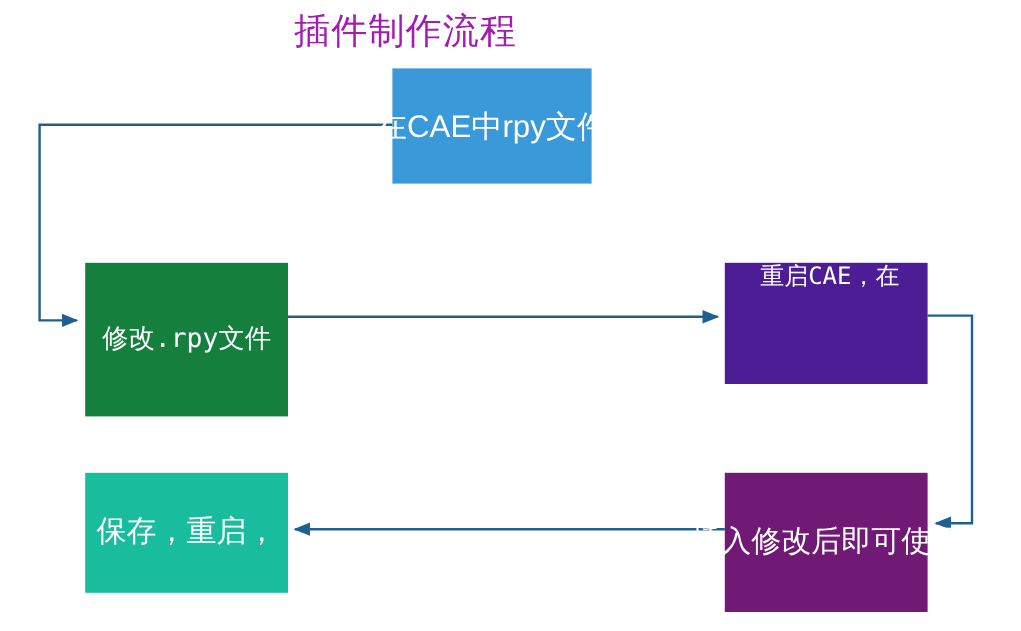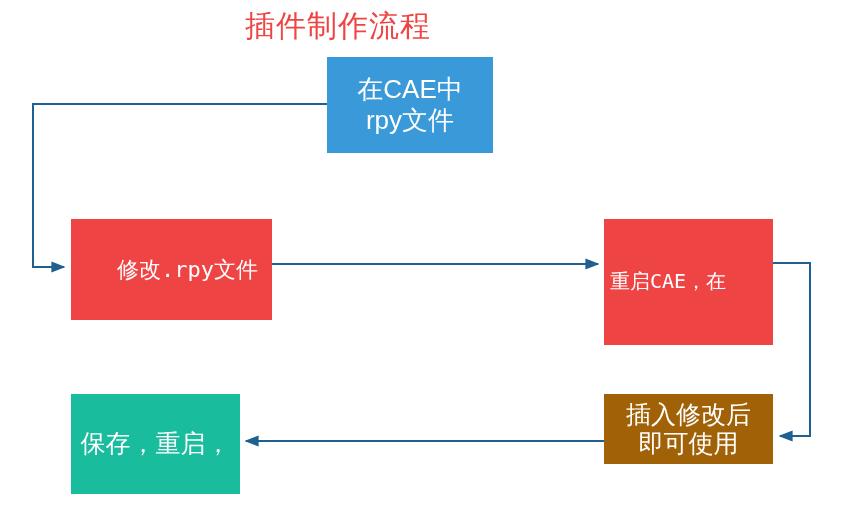--- a/index.html
+++ b/index.html
@@ -26,65 +26,64 @@
   }
   .title {
     position: absolute;
     left: 0;
     top: 6px;
     width: 676px;
     text-align: center;
     font-family: "Liberation Serif", "DejaVu Serif", serif;
     font-size: 30px;
     letter-spacing: 1px;
-    color: #ef4444;
+    color: #a21caf;
     white-space: pre;
   }
   .node {
     position: absolute;
     display: flex;
-    flex-direction: column;
+    flex-direction: row;
     align-items: center;
     justify-content: center;
     color: #ffffff;
     font-size: 25px;
     line-height: 1.18;
     text-align: center;
     white-space: pre;
   }
   .node .line-text {
     display: block;
     white-space: pre;
   }
   
   #node-cae {
     left: 327px; top: 57px; width: 166px; height: 96px;
     background: #3A99D8;
     font-size: 26px;
   }
   #node-rpy {
-    left: 71px; top: 219px; width: 169px; height: 101px;
-    background: #ef4444;
+    left: 71px; top: 219px; width: 169px; height: 128px;
+    background: #15803d;
     font-family: "DejaVu Sans Mono", "Liberation Mono", monospace;
     font-size: 22px;
-    padding-left: 32px;
   }
   #node-rsg {
-    left: 604px; top: 219px; width: 169px; height: 126px;
-    background: #ef4444;
+    left: 604px; top: 219px; width: 169px; height: 101px;
+    background: #4c1d95;
     font-family: "DejaVu Sans Mono", "Liberation Mono", monospace;
     font-size: 20px;
     text-align: left;
     align-items: flex-start;
     padding-left: 6px;
     box-sizing: border-box;
   }
   #node-kernel {
-    left: 604px; top: 394px; width: 169px; height: 70px;
-    background: #a16207;
+    left: 604px; top: 394px; width: 169px; height: 116px;
+    background: #701a75;
     font-size: 25px;
   }
   #node-save {
     left: 71px; top: 394px; width: 169px; height: 100px;
     background: #19BC9C;
     font-size: 25px;
   }
   #node-save .line-2 { padding-left: 18px; }
 </style>
 </head>

